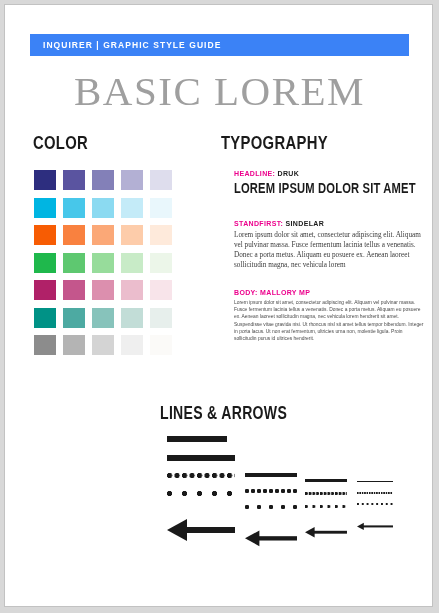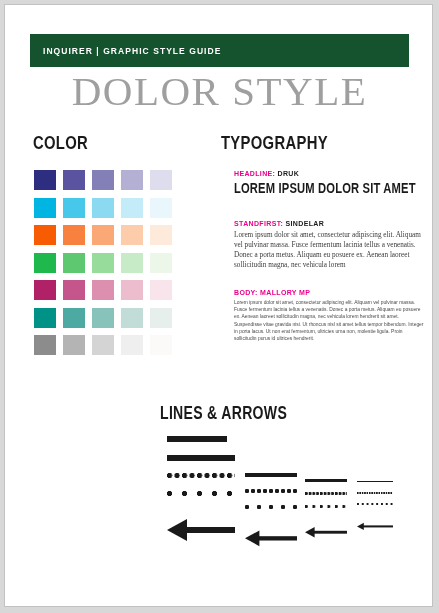--- a/index.html
+++ b/index.html
@@ -24,22 +24,22 @@
     box-sizing: border-box;
     overflow: hidden;
   }
 
   
   .header-bar {
     position: absolute;
     left: 25px;
     top: 29px;
     width: 379px;
-    height: 33px;
-    background: #14532d;
+    height: 22px;
+    background: #3b82f6;
     display: flex;
     align-items: center;
   }
   .header-bar-text {
     color: #ffffff;
     font-size: 8.5px;
     font-weight: bold;
     letter-spacing: 1.05px;
     padding-left: 13px;
     font-family: "Liberation Sans", sans-serif;
@@ -201,21 +201,21 @@
 </style>
 </head>
 <body>
 
 <div id="page">
 
   <div class="header-bar">
     <span class="header-bar-text">INQUIRER | GRAPHIC STYLE GUIDE</span>
   </div>
 
-  <div class="page-title">DOLOR STYLE</div>
+  <div class="page-title">BASIC LOREM</div>
 
   <div id="color-section">
     <div id="color-heading" class="section-heading">COLOR</div>
     <div id="swatch-grid">
         <div class="swatch-row">
           <div class="swatch" title="#2d2e7f" style="background: rgb(45, 46, 127);"></div>
           <div class="swatch" title="#5a54a0" style="background: rgb(90, 84, 160);"></div>
           <div class="swatch" title="#8380b8" style="background: rgb(131, 128, 184);"></div>
           <div class="swatch" title="#b3b0d4" style="background: rgb(179, 176, 212);"></div>
           <div class="swatch" title="#dedded" style="background: rgb(222, 221, 237);"></div>

